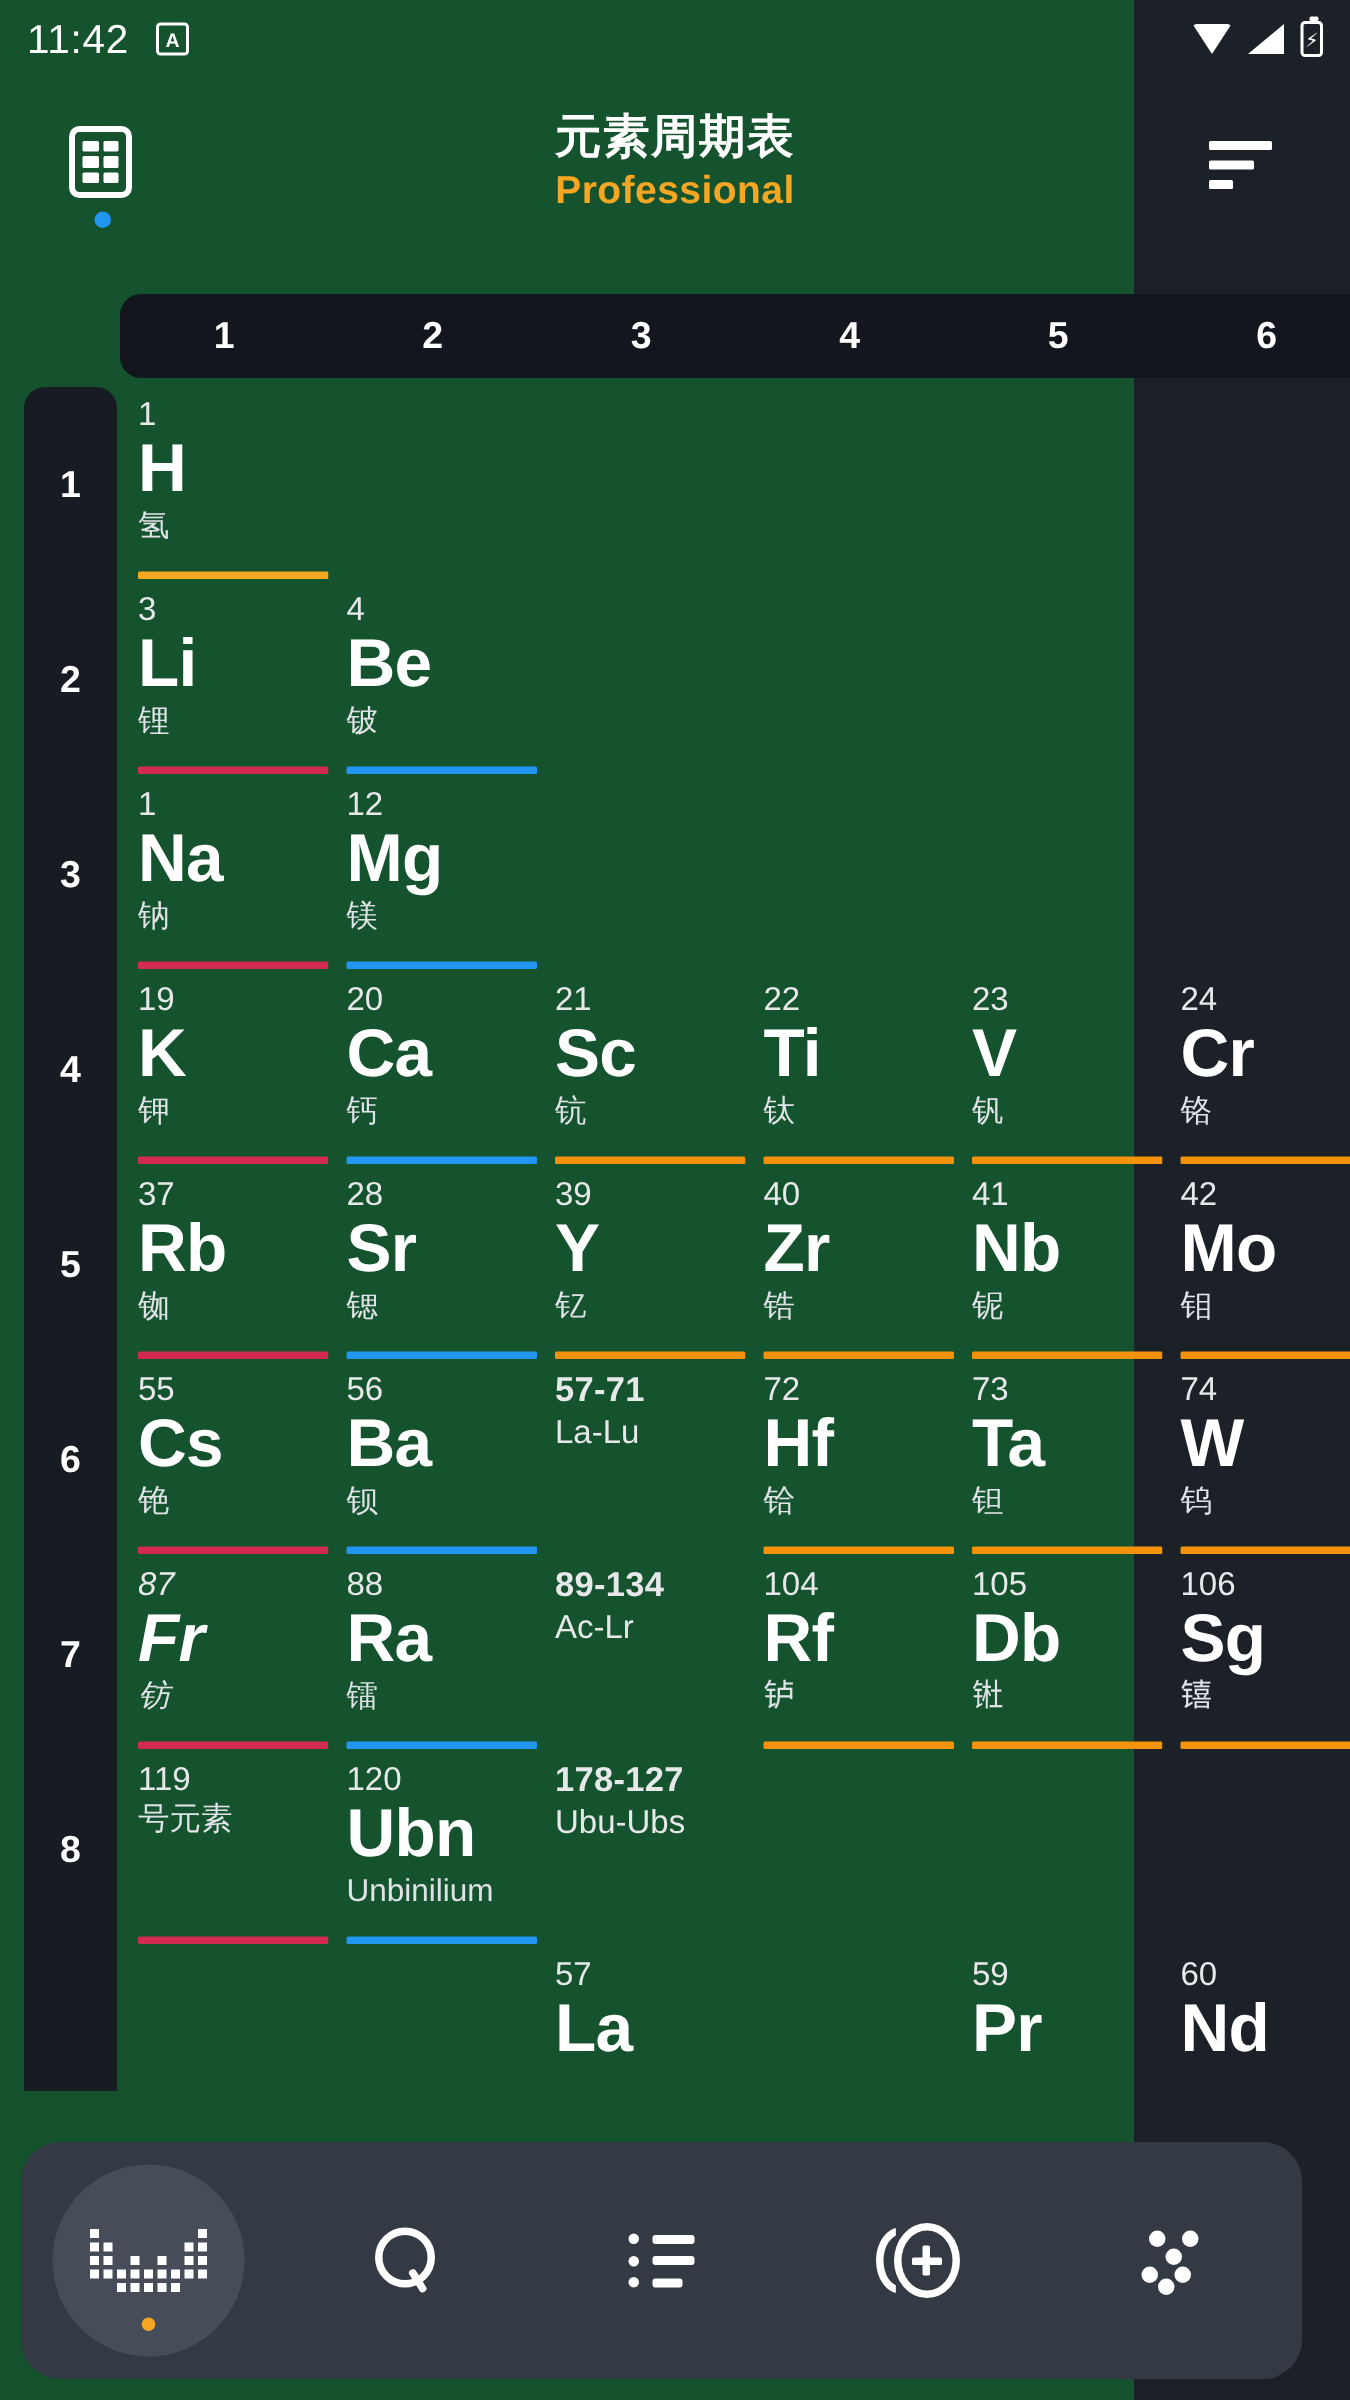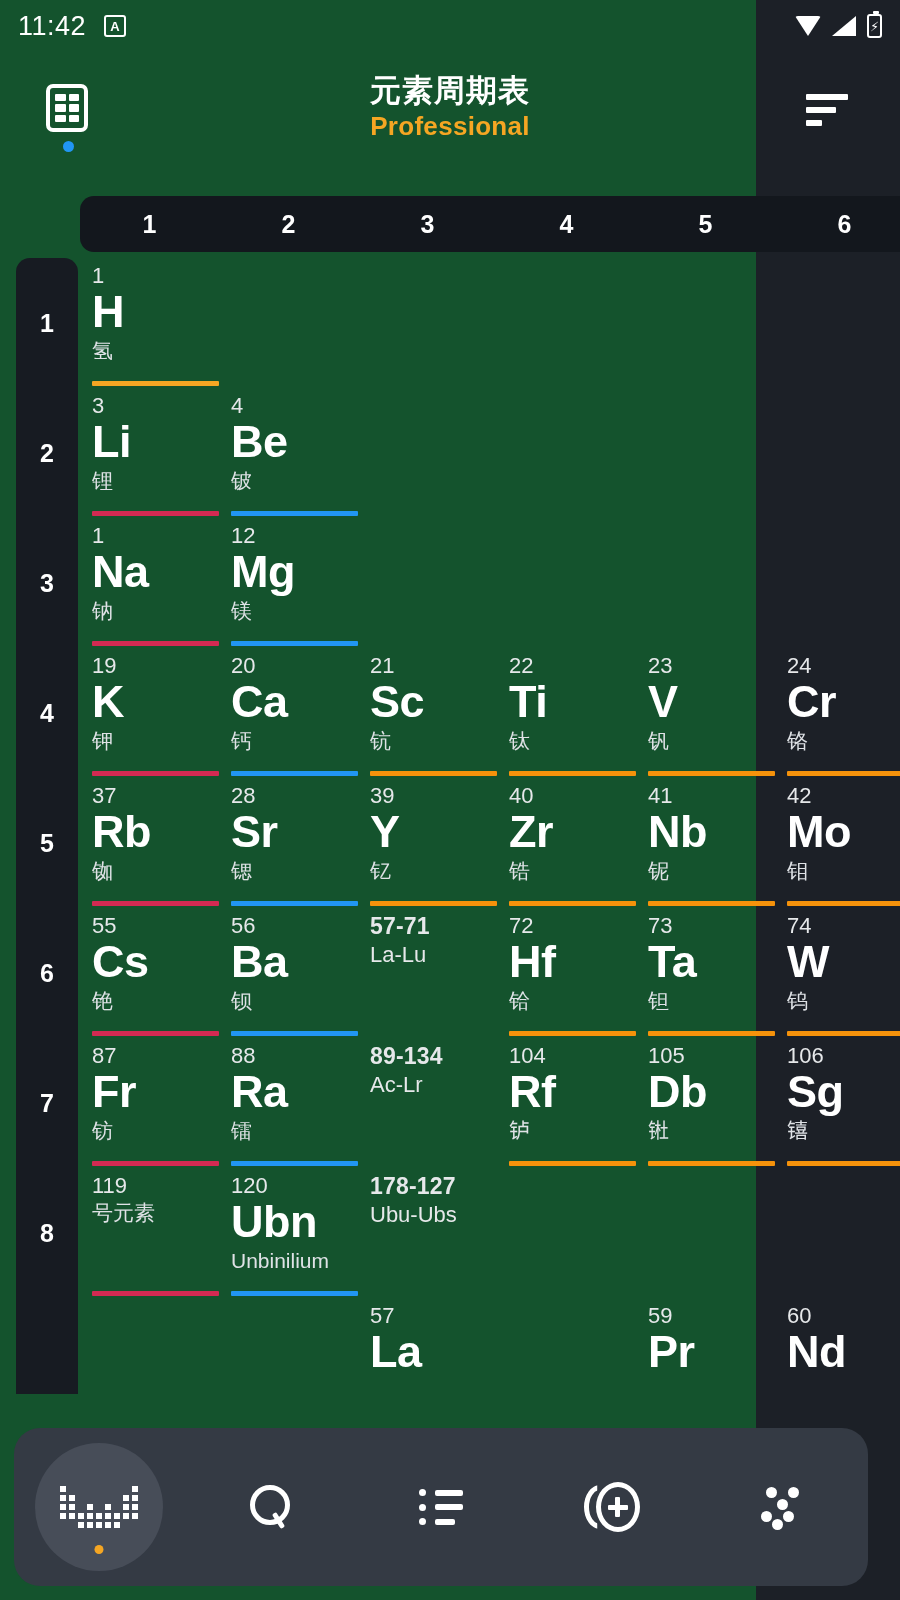--- a/index.html
+++ b/index.html
@@ -619,21 +619,21 @@
           <div class="sym">Ta</div>
           <div class="zhname">钽</div>
           <div class="cat-underline" style="background: rgb(245, 146, 11);"></div>
         </div>
         <div class="cell" style="left: 695px; top: 650px;">
           <div class="num">74</div>
           <div class="sym">W</div>
           <div class="zhname">钨</div>
           <div class="cat-underline" style="background: rgb(245, 146, 11);"></div>
         </div>
-        <div class="cell" style="left: 0px; top: 780px;">
+        <div class="cell" style="left: 0px; top: 780px; font-style: italic;">
           <div class="num">87</div>
           <div class="sym">Fr</div>
           <div class="zhname">钫</div>
           <div class="cat-underline" style="background: rgb(211, 42, 82);"></div>
         </div>
         <div class="cell" style="left: 139px; top: 780px;">
           <div class="num">88</div>
           <div class="sym">Ra</div>
           <div class="zhname">镭</div>
           <div class="cat-underline" style="background: rgb(33, 150, 243);"></div>

